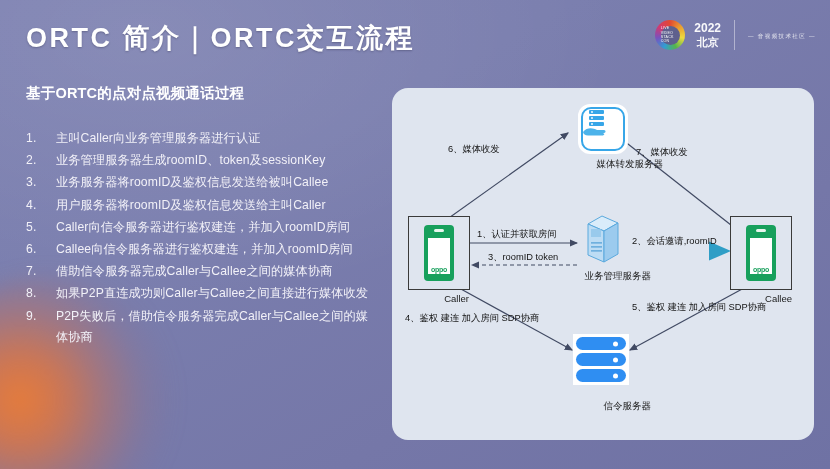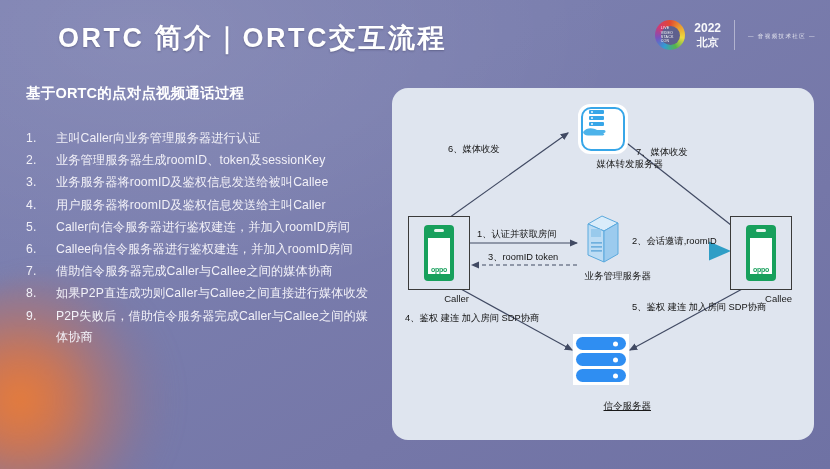--- a/index.html
+++ b/index.html
@@ -52,21 +52,20 @@
   .title {
     position: absolute;
     left: 26px;
     top: 20px;
     color: #ffffff;
     font-size: 27px;
     font-weight: bold;
     letter-spacing: 2.5px;
     white-space: nowrap;
     text-shadow: 0 1px 2px rgba(40,40,70,0.35);
-    margin-left: 32px;
   }
 
   .brandbar {
     position: absolute;
     right: 14px;
     top: 20px;
     display: flex;
     align-items: center;
     gap: 9px;
     opacity: 0.95;
@@ -424,21 +423,21 @@
 
       <div class="elabel" style="left:85px; top:140px;">1、认证并获取房间</div>
       <div class="elabel" style="left:240px; top:147px;">2、会话邀请,roomID</div>
       <div class="elabel" style="left:96px; top:163px;">3、roomID token</div>
 
       <div class="sigstack" style="left:181px; top:246px;">
         <div class="sigbar"></div>
         <div class="sigbar"></div>
         <div class="sigbar"></div>
       </div>
-      <div class="nlabel" style="left:159px; top:312px; width:100px;text-decoration:underline;">信令服务器</div>
+      <div class="nlabel" style="left:159px; top:312px; width:100px;">信令服务器</div>
 
       <div class="elabel" style="left:13px; top:224px;">4、鉴权 建连 加入房间 SDP协商</div>
       <div class="elabel" style="left:240px; top:213px;">5、鉴权 建连 加入房间 SDP协商</div>
 
     </div>
   </div>
 
 </div>
 
 </body></html>

